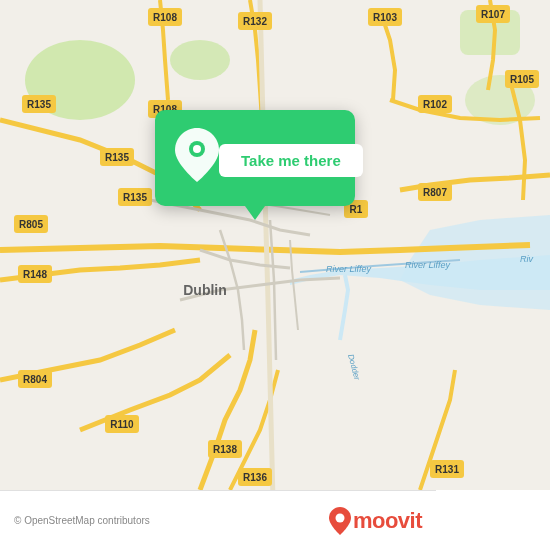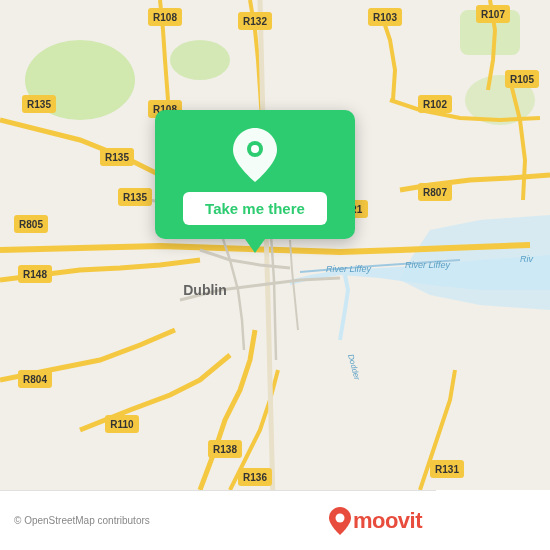--- a/index.html
+++ b/index.html
@@ -28,21 +28,21 @@
 
     
     #popup-card {
       position: absolute;
       top: 110px;
       left: 155px;
       width: 200px;
       background: #2ecc71;
       border-radius: 10px;
       display: flex;
-      flex-direction: column;
+      flex-direction: row;
       align-items: center;
       padding: 18px 20px 14px 20px;
       box-shadow: 0 4px 16px rgba(0,0,0,0.25);
       z-index: 10;
     }
 
     #popup-card::after {
       content: '';
       position: absolute;
       bottom: -14px;

